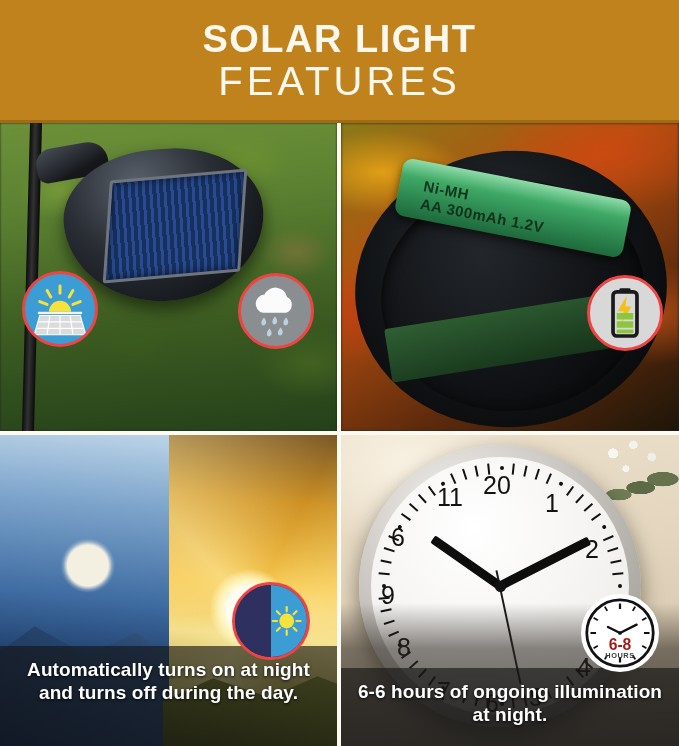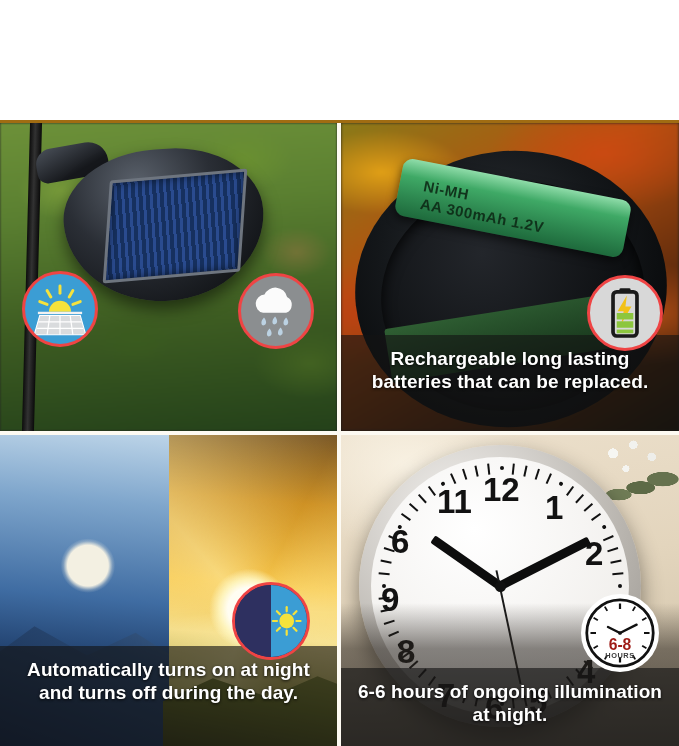--- a/index.html
+++ b/index.html
@@ -235,21 +235,21 @@
     border-radius: 50%;
     background: radial-gradient(circle at 34% 24%, #f2f0ed, #b8b4ae 60%, #8e8a84 100%);
     box-shadow: 0 10px 22px rgba(0,0,0,.45);
   }
   .clock-face {
     position: absolute;
     left: 30px; top: 22px; width: 258px; height: 258px;
     border-radius: 50%;
     background: radial-gradient(circle at 40% 28%, #ffffff, #f1efec 70%, #dedbd6 100%);
   }
-  .cn { position: absolute; font-size: 33px; font-weight: bold; color: #121212; font-family: "Liberation Sans", sans-serif; }
+  .cn { position: absolute; font-size: 25px; font-weight: normal; color: #121212; font-family: "Liberation Sans", sans-serif; }
   .tick { position: absolute; left: 50%; top: 6px; width: 2px; height: 11px; background: #111; transform-origin: 50% 123px; }
   .tick.maj { width: 4px; height: 4px; border-radius: 50%; background: #111; top: 9px; transform-origin: 50% 120px; }
   .hand-h { position: absolute; left: 50%; top: 50%; width: 86px; height: 9px; background: #0d0d0d; transform-origin: 4px 50%; border-radius: 2px; }
   .hand-m { position: absolute; left: 50%; top: 50%; width: 104px; height: 9px; background: #0d0d0d; transform-origin: 4px 50%; border-radius: 2px; }
   .hand-s { position: absolute; left: 50%; top: 50%; width: 116px; height: 1.5px; background: #1a1a1a; transform-origin: 16px 50%; }
   .pivot { position: absolute; left: 50%; top: 50%; width: 11px; height: 11px; margin: -5.5px 0 0 -5.5px; border-radius: 50%; background: #111; }
   .plant {
     position: absolute; right: -4px; top: -4px; width: 92px; height: 86px;
     background:
       radial-gradient(circle 7px at 24% 26%, #f6f6f2 0 70%, transparent 72%),
@@ -301,20 +301,24 @@
   .badge svg { display: block; width: 100%; height: 100%; }
 
   .clk-num { font-size: 17px; font-weight: bold; fill: #9e1b16; font-family: "Liberation Sans", sans-serif; }
   .clk-sub { font-size: 8px; font-weight: bold; fill: #3a3a3a; letter-spacing: .6px; font-family: "Liberation Sans", sans-serif; }
 </style>
 </head>
 <body>
 
 <div class="page">
 
+  <div class="header">
+    <div class="header-line1">SOLAR LIGHT</div>
+    <div class="header-line2">FEATURES</div>
+  </div>
   <div class="header-rule"></div>
 
   <div class="grid">
 
     <div class="panel p1">
       <div class="photo">
         <div class="grass"></div>
         <div class="pole"></div>
         <div class="lamp-arm"></div>
         <div class="lamp-body"></div>
@@ -377,21 +381,20 @@
         <svg viewBox="0 0 76 76" aria-hidden="true">
           <rect x="32" y="11" width="12" height="5" rx="1.5" fill="#1a1a1a"></rect>
           <rect x="25" y="15" width="26" height="48" rx="4" fill="none" stroke="#1a1a1a" stroke-width="4"></rect>
           <polygon points="40,19 30,36 36.5,36 34,50 45,31 38.5,31" fill="#f2c117"></polygon>
           <rect x="29" y="38" width="18" height="7" fill="#8cc63e"></rect>
           <rect x="29" y="47" width="18" height="7" fill="#8cc63e"></rect>
           <rect x="29" y="56" width="18" height="4" fill="#8cc63e"></rect>
         </svg>
       </div>
 
-      <div class="caption">Rechargeable long lasting batteries that can be replaced.</div>
     </div>
 
     <div class="panel p3">
       <div class="photo">
         <div class="night">
           <div class="night-ridge"></div>
         </div>
         <div class="day">
           <div class="day-ridge"></div>
         </div>
@@ -418,21 +421,21 @@
 
       <div class="caption">Automatically turns on at night and turns off during the day.</div>
     </div>
 
     <div class="panel p4">
       <div class="photo">
         <div class="wall"></div>
         <div class="plant"></div>
         <div class="clock-bezel"></div>
         <div class="clock-face">
-          <div class="cn" style="left:112px; top:14px;">12</div>
+          <div class="cn" style="left:112px; top:14px;">20</div>
           <div class="cn" style="left:174px; top:32px;">1</div>
           <div class="cn" style="left:214px; top:78px;">2</div>
           <div class="cn" style="left:226px; top:140px;">3</div>
           <div class="cn" style="left:206px; top:196px;">4</div>
           <div class="cn" style="left:158px; top:226px;">5</div>
           <div class="cn" style="left:114px; top:232px;">6</div>
           <div class="cn" style="left:66px;  top:220px;">7</div>
           <div class="cn" style="left:26px;  top:176px;">8</div>
           <div class="cn" style="left:10px;  top:124px;">9</div>
           <div class="cn" style="left:20px;  top:66px;">6</div>

